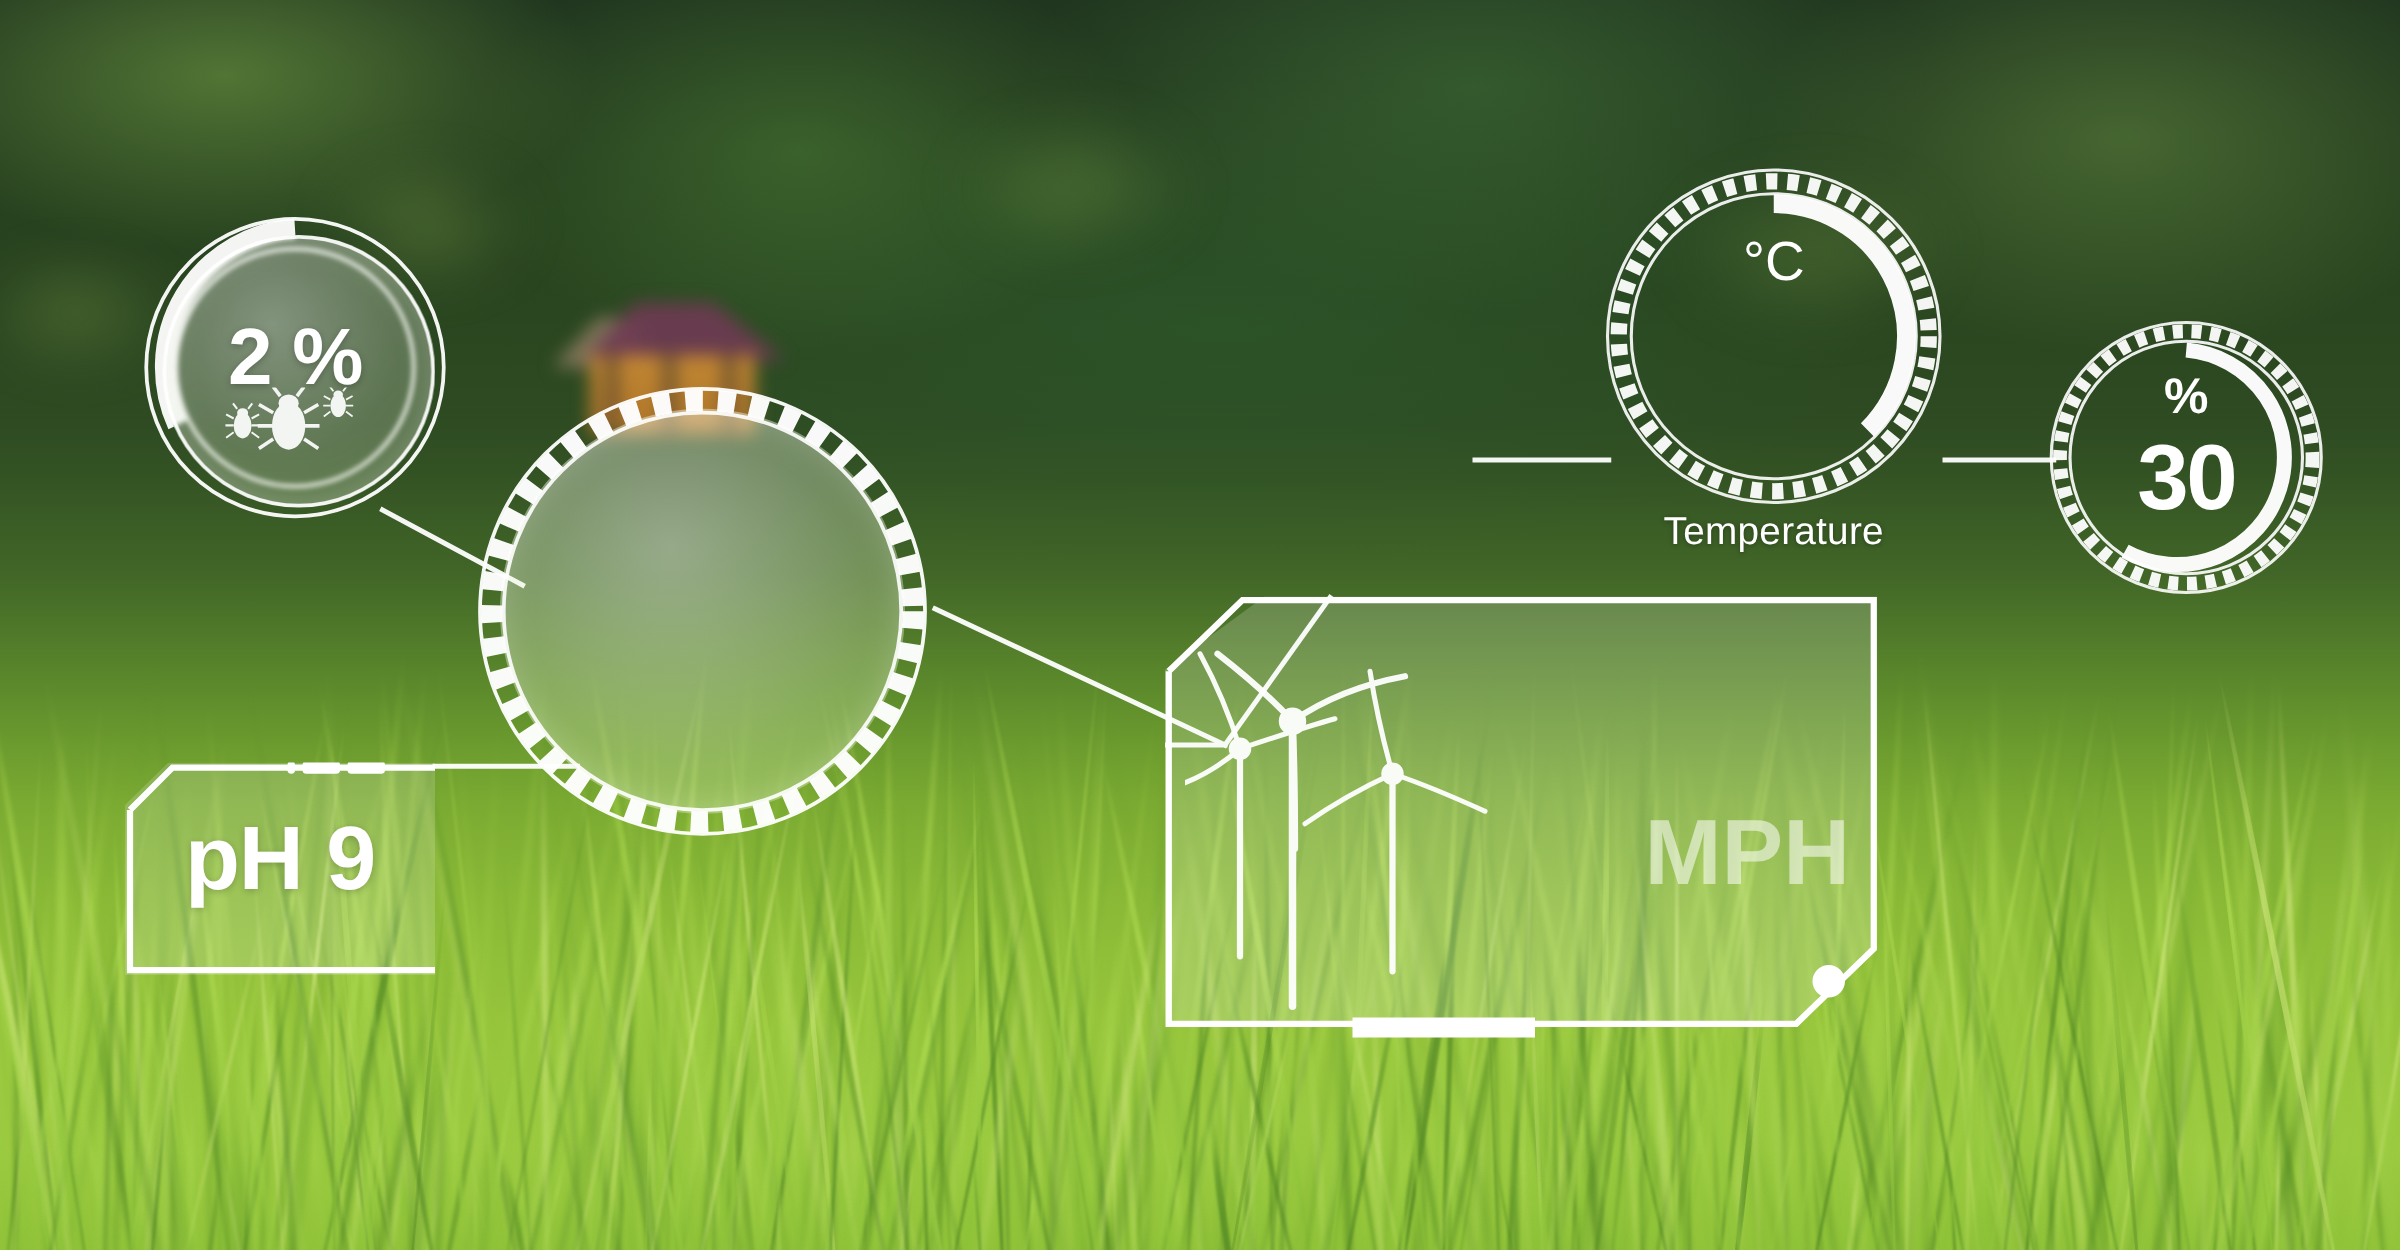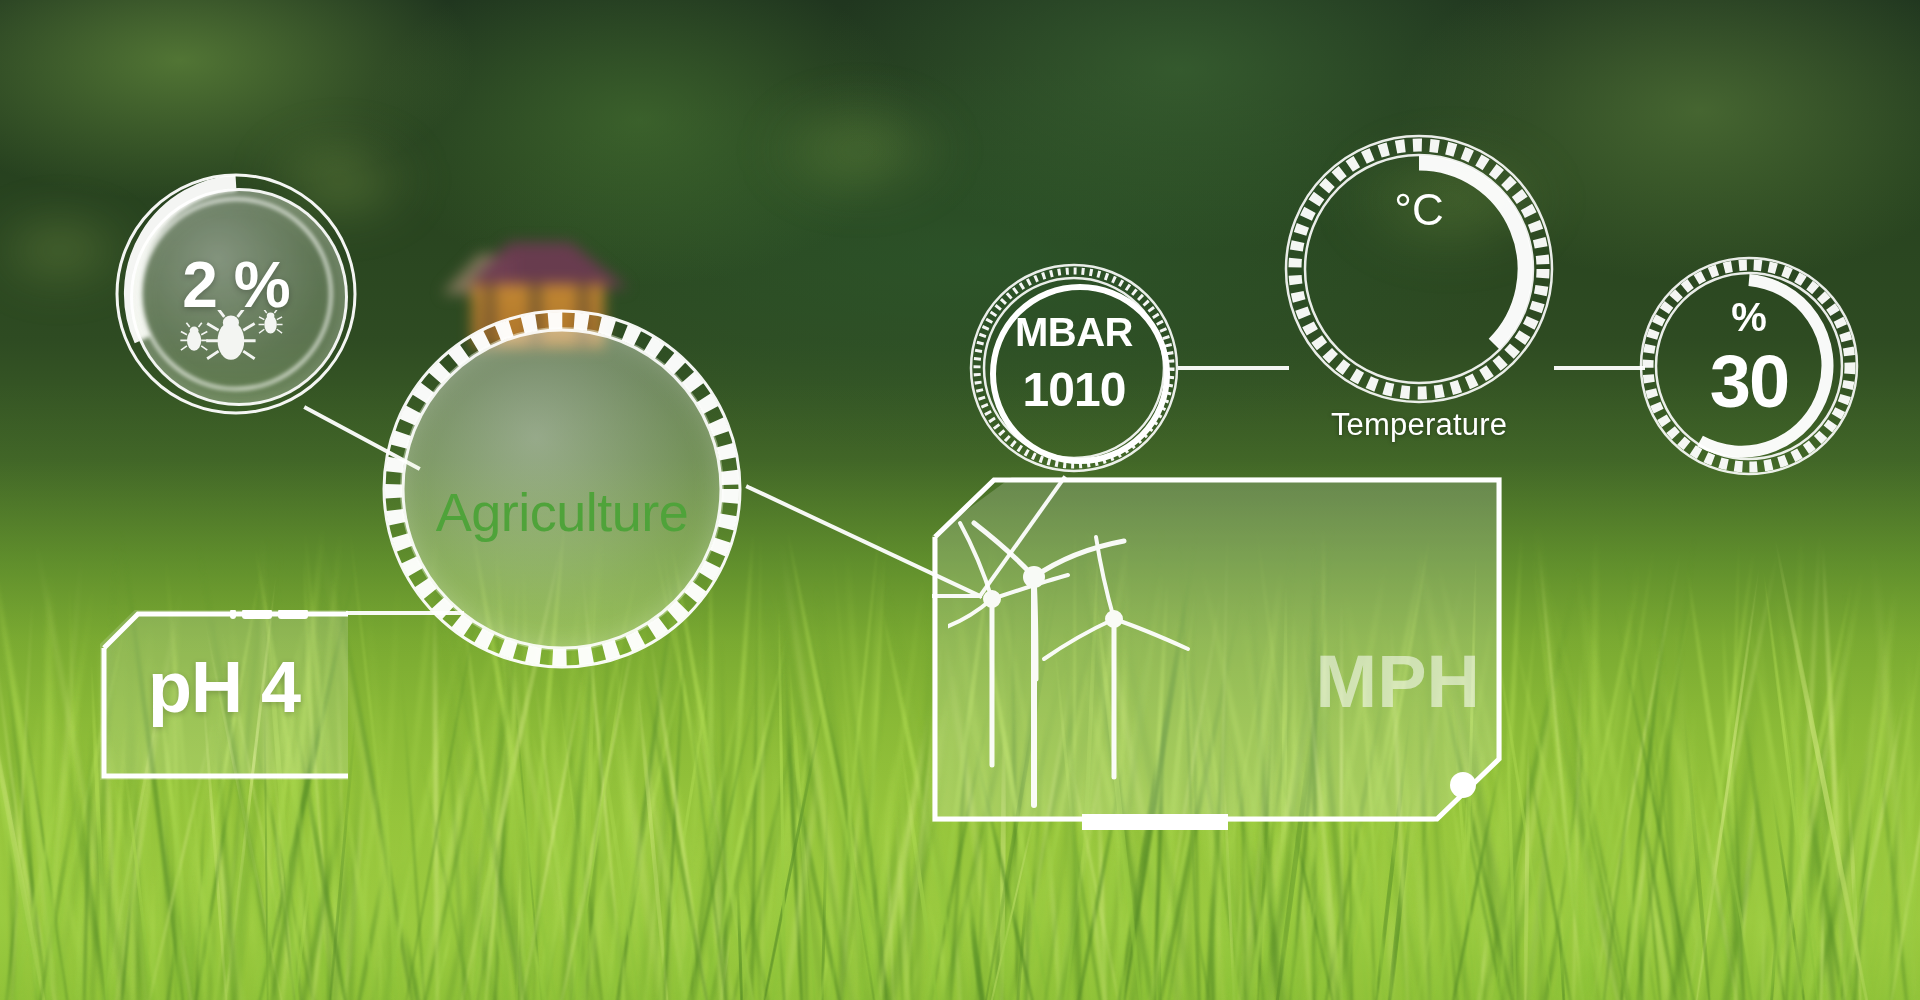--- a/index.html
+++ b/index.html
@@ -1101,33 +1101,22 @@
     </div>
   </div>
 
   <div class="hud" id="smart">
     <div class="face"></div>
     <svg width="368" height="368" style="position:absolute;left:0;top:0">
       <circle cx="184" cy="184" r="178" fill="none" stroke="#ffffff" stroke-width="3" opacity=".95"></circle>
       <circle cx="184" cy="184" r="159" fill="none" stroke="#ffffff" stroke-width="3" opacity=".9"></circle>
       <circle id="tickring" cx="184" cy="184" r="168.5" fill="none" stroke="#ffffff" stroke-width="17" stroke-dasharray="14 12" opacity=".97"></circle>
     </svg>
-    <div class="t2">Agriculture</div>
   </div>
 
-  <div class="hud" id="mbar">
-    <svg width="212" height="212" style="position:absolute;left:0;top:0">
-      <circle cx="106" cy="106" r="103" fill="none" stroke="#ffffff" stroke-width="2.5" opacity=".9"></circle>
-      <circle cx="106" cy="106" r="97" fill="none" stroke="#ffffff" stroke-width="7" stroke-dasharray="3 5" opacity=".95"></circle>
-      <circle cx="106" cy="106" r="90" fill="none" stroke="#ffffff" stroke-width="2.5" opacity=".9"></circle>
-    </svg>
-    <div class="inner"></div>
-    <div class="l1">MBAR</div>
-    <div class="l2">1010</div>
-  </div>
 
   <div class="hud" id="temp">
     <svg width="272" height="272" style="position:absolute;left:0;top:0">
       <circle cx="136" cy="136" r="133" fill="none" stroke="#ffffff" stroke-width="2.5" opacity=".9"></circle>
       <circle cx="136" cy="136" r="124" fill="none" stroke="#ffffff" stroke-width="13" stroke-dasharray="9 8" opacity=".95"></circle>
       <circle cx="136" cy="136" r="114" fill="none" stroke="#ffffff" stroke-width="2.5" opacity=".9"></circle>
 
       <path d="M 136 30 A 106 106 0 0 1 211 211" fill="none" stroke="#ffffff" stroke-width="15" opacity=".97"></path>
     </svg>
     <div class="unit">°C</div>
@@ -1149,21 +1138,21 @@
     <div class="plate"></div>
     <svg width="248" height="170" style="position:absolute;left:0;top:0">
       <polyline points="4,38 38,4 248,4" fill="none" stroke="#ffffff" stroke-width="5"></polyline>
       <polyline points="4,38 4,166 248,166" fill="none" stroke="#ffffff" stroke-width="5"></polyline>
       <g fill="#ffffff">
         <rect x="130" y="-1" width="6" height="10" rx="3"></rect>
         <rect x="142" y="-1" width="30" height="10" rx="3"></rect>
         <rect x="178" y="-1" width="30" height="10" rx="3"></rect>
       </g>
     </svg>
-    <div class="txt">pH 4</div>
+    <div class="txt">pH 9</div>
   </div>
 
   <div class="hud" id="wind">
     <div class="plate"></div>
     <svg width="570" height="345" style="position:absolute;left:0;top:0">
       <polyline points="3,60 62,3 567,3 567,282 505,342 3,342 3,60" fill="none" stroke="#ffffff" stroke-width="5"></polyline>
     </svg>
     <svg width="330" height="300" style="position:absolute;left:16px;top:38px">
       <g stroke="#ffffff" stroke-width="4" fill="#ffffff" opacity=".95" stroke-linecap="round">
 

